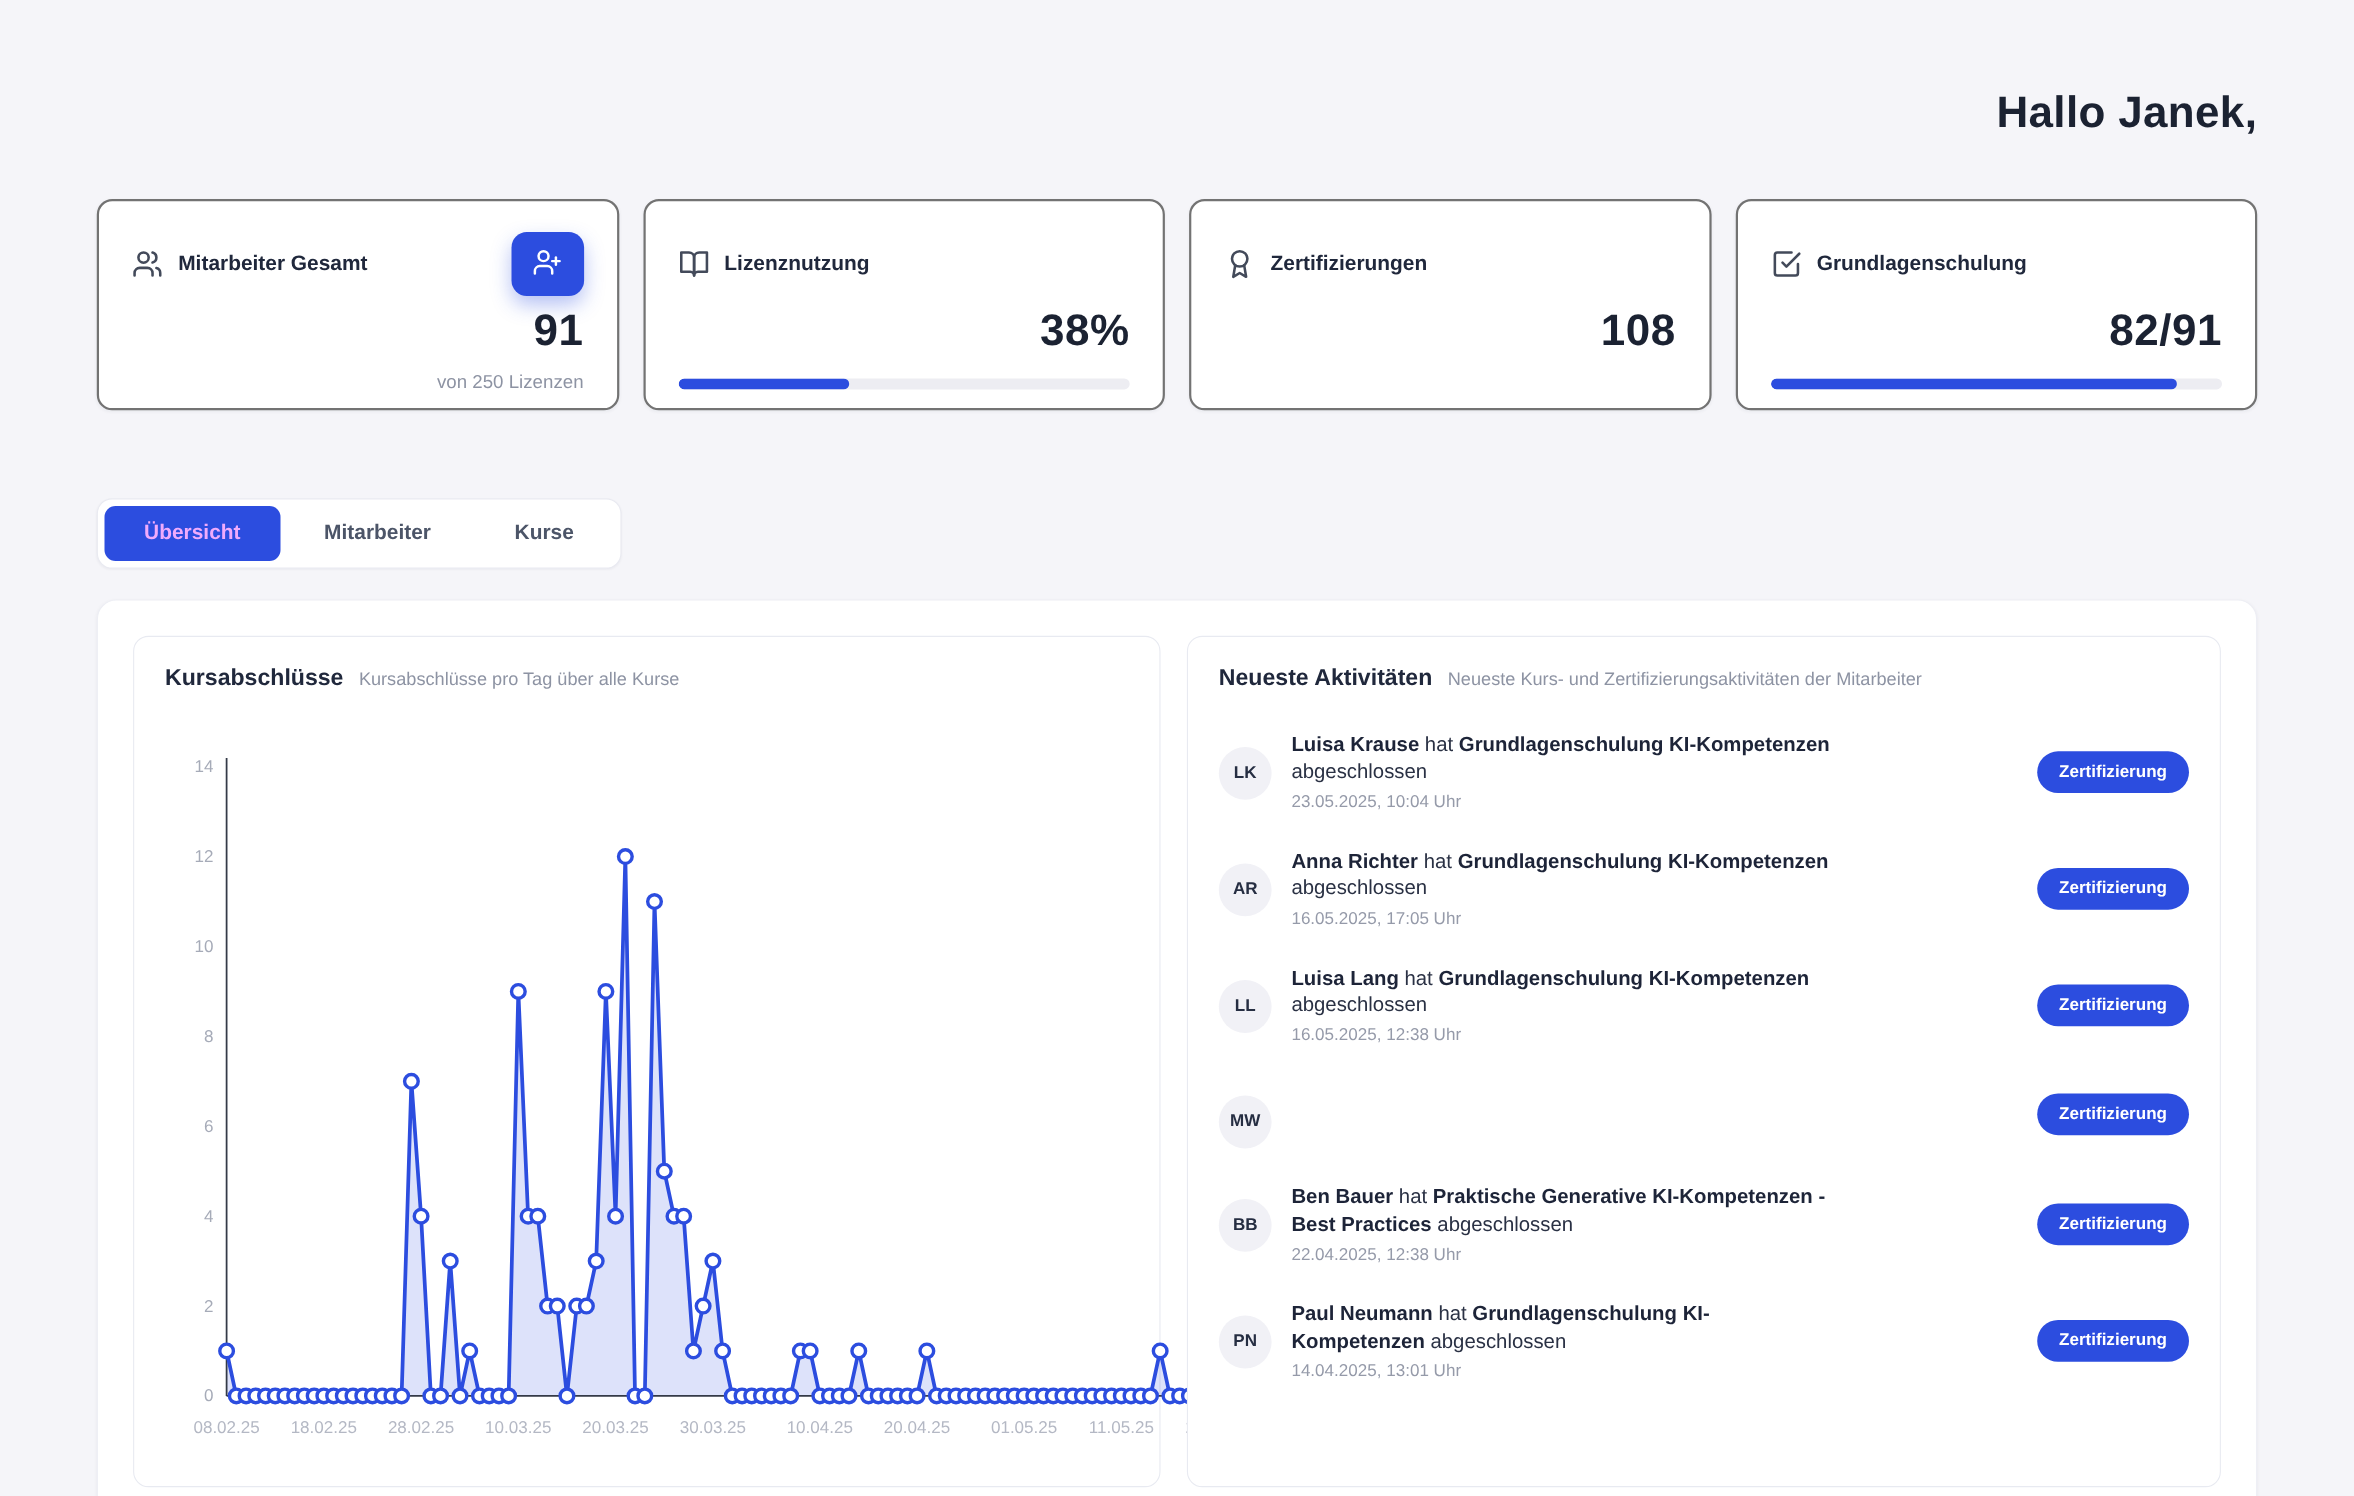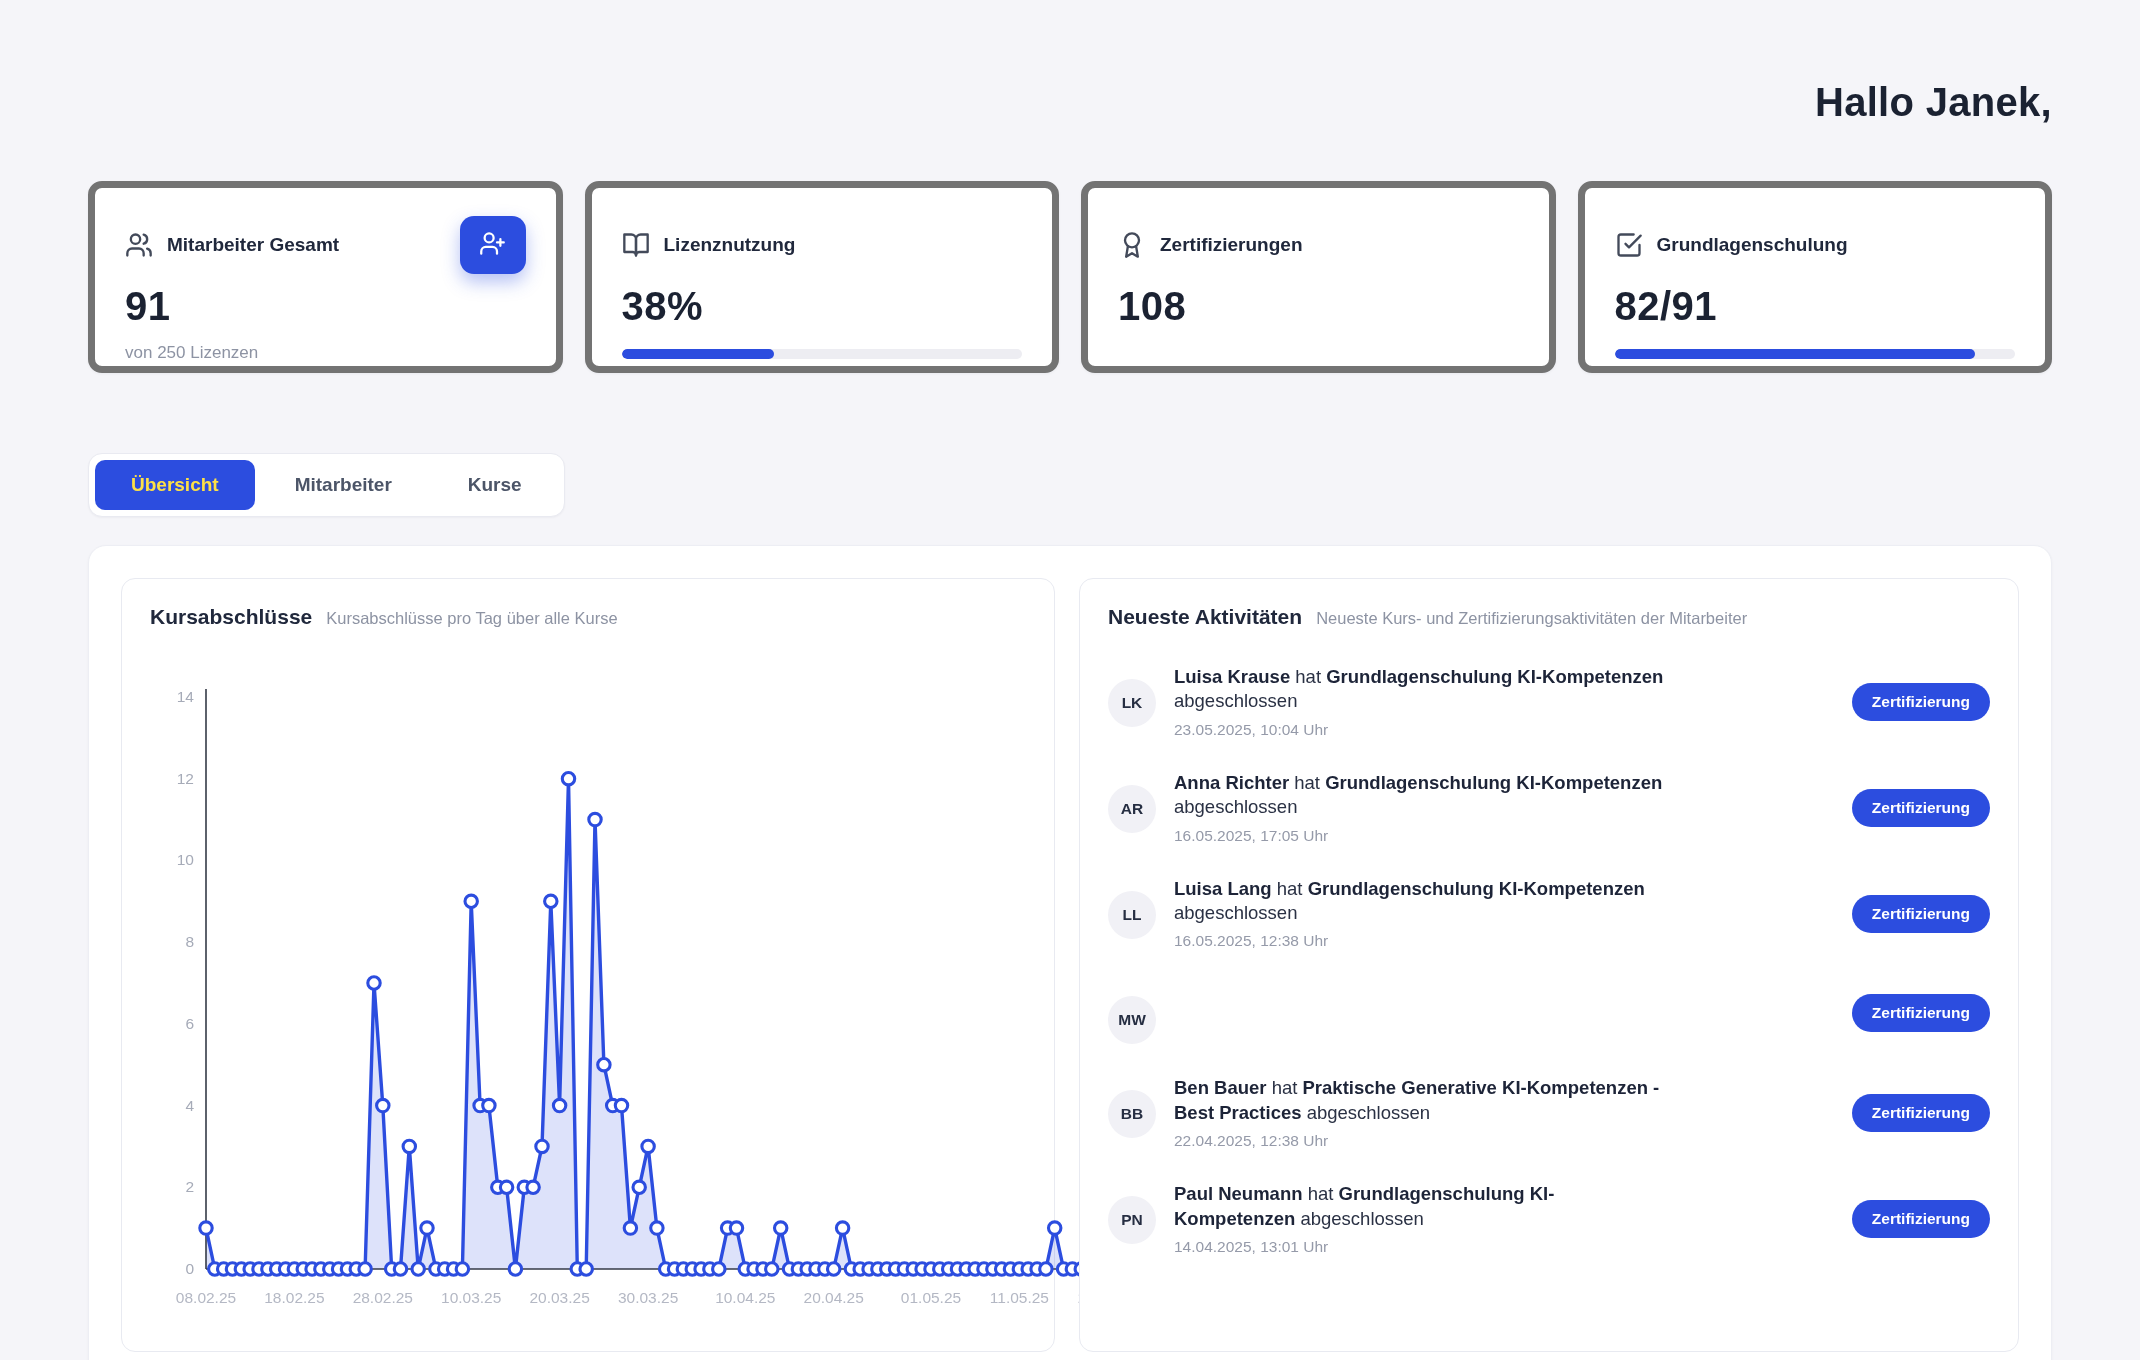--- a/index.html
+++ b/index.html
@@ -9,23 +9,24 @@
     font-family: "Liberation Sans", sans-serif;
     color: #1e2537;
   }
   .page { width: 2140px; height: 1360px; padding: 80px 88px 0 88px; position: relative; }
 
   .greeting { font-size: 40px; font-weight: 700; color: #1b2232; letter-spacing: 0.3px; text-align: right; }
 
   
   .stats-row { display: flex; gap: 22px; margin-top: 56px; }
   .stat-card {
-    flex: 1; background: #fff; border: 7px solid #737373; border-radius: 14px;
+    flex: 1; background: #fff; border: 2px solid #737373; border-radius: 14px;
     padding: 26px 30px; height: 192px; box-shadow: 0 1px 3px rgba(25,30,60,0.05);
     position: relative;
+    text-align: right;
   }
   .stat-top { display: flex; align-items: center; gap: 14px; height: 62px; }
   .stat-icon { width: 28px; height: 28px; color: #434a5a; flex: 0 0 auto; }
   .stat-icon svg { width: 28px; height: 28px; display: block; }
   .stat-label { font-size: 19px; font-weight: 700; color: #20283c; white-space: nowrap; }
   .add-user-btn {
     margin-left: auto; width: 66px; height: 58px; border: none; border-radius: 14px;
     background: var(--primary); color: #fff; cursor: pointer;
     display: flex; align-items: center; justify-content: center;
     box-shadow: 0 8px 18px rgba(44,77,223,0.35);
@@ -38,21 +39,21 @@
 
   
   .tabs {
     display: inline-flex; margin-top: 80px; background: #fff; border: 1px solid #e9eaf1;
     border-radius: 14px; padding: 6px; gap: 4px; box-shadow: 0 1px 2px rgba(25,30,60,0.04);
   }
   .tab {
     border: none; background: transparent; font-family: inherit; font-size: 19px; font-weight: 700;
     color: #4c5568; padding: 14px 36px; border-radius: 10px; cursor: pointer; white-space: nowrap;
   }
-  .tab.active { background: var(--primary); color: #fde047; }
+  .tab.active { background: var(--primary); color: #f0abfc; }
 
   
   .section {
     margin-top: 28px; background: #fff; border: 1px solid #edeef4; border-radius: 18px;
     padding: 32px; display: flex; gap: 24px; height: 840px;
     box-shadow: 0 1px 3px rgba(25,30,60,0.04);
   }
   .inner-card { background: #fff; border: 1px solid #e8eaf1; border-radius: 14px; padding: 26px 28px; }
   .chart-card { width: 934px; flex: 0 0 auto; }
   .activity-card { flex: 1; }

